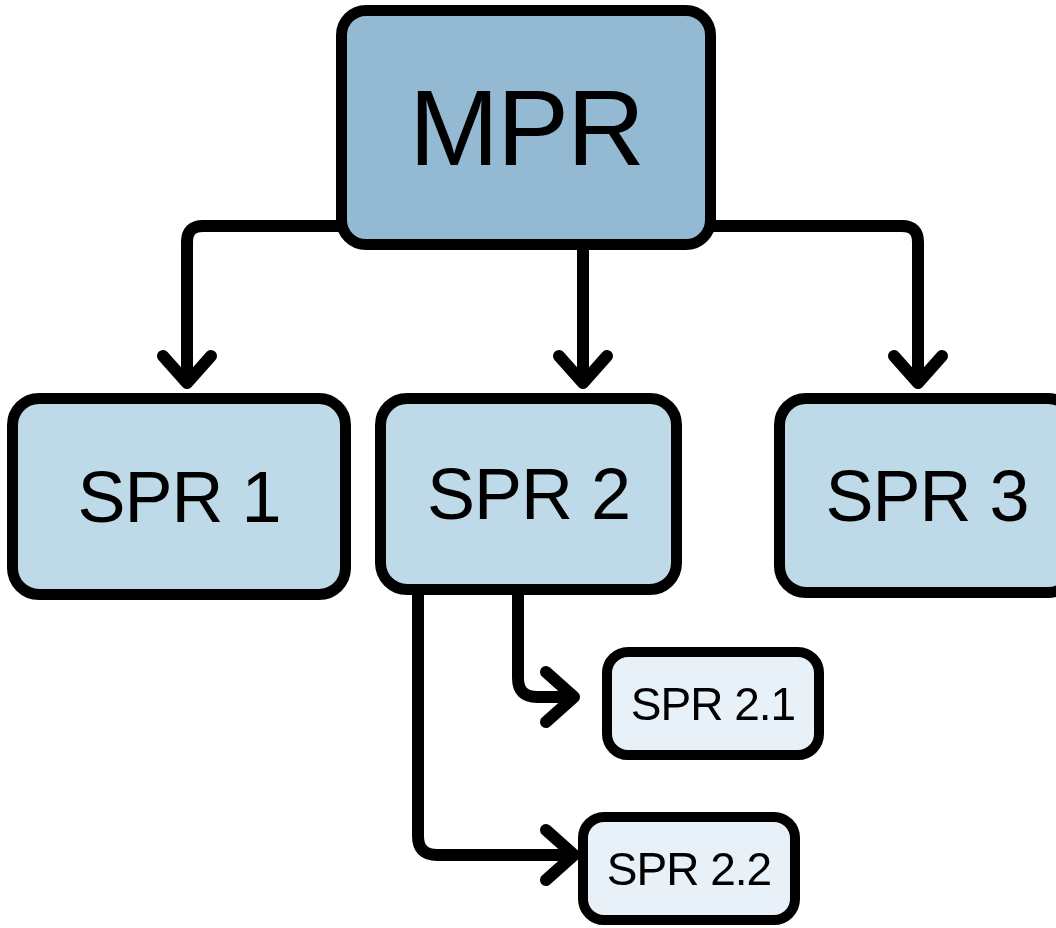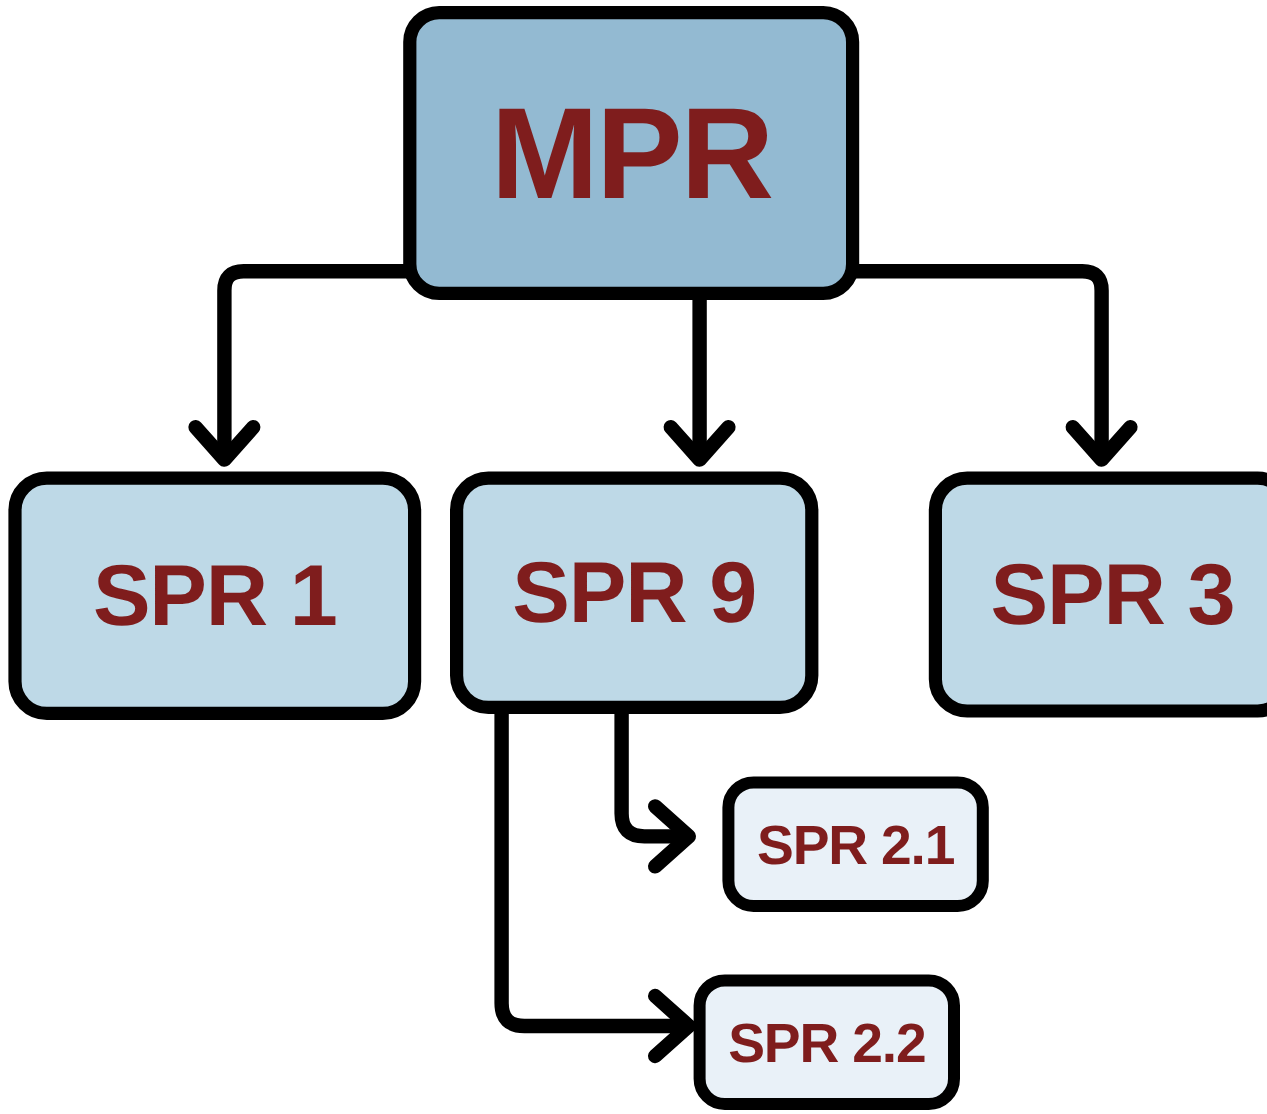--- a/index.html
+++ b/index.html
@@ -31,22 +31,22 @@
     stroke-linejoin: round;
   }
   .node {
     position: absolute;
     z-index: 2;
     box-sizing: border-box;
     border: 11px solid #000000;
     display: flex;
     align-items: center;
     justify-content: center;
-    color: #7f1d1d;
-    font-weight: 700;
+    color: #000000;
+    font-weight: 400;
     letter-spacing: -1px;
     white-space: nowrap;
   }
   #node-mpr {
     left: 336px; top: 5px; width: 380px; height: 245px;
     border-radius: 30px;
     font-size: 108px;
     letter-spacing: -2px;
   }
   #node-spr1 {
@@ -109,21 +109,21 @@
     <g>
       <path d="M 418 592 L 418 836 Q 418 855 437 855 L 570 855"></path>
       <path d="M 546 830 L 574 855 L 546 880"></path>
     </g>
   </svg>
 
   <div class="node" id="node-mpr" style="background-color: rgb(147, 186, 210);">MPR</div>
 
   <div class="node" id="node-spr1" style="background-color: rgb(190, 217, 231);">SPR 1</div>
 
-  <div class="node" id="node-spr2" style="background-color: rgb(190, 217, 231);">SPR 9</div>
+  <div class="node" id="node-spr2" style="background-color: rgb(190, 217, 231);">SPR 2</div>
 
   <div class="node" id="node-spr3" style="background-color: rgb(190, 217, 231);">SPR 3</div>
 
   <div class="node" id="node-spr21" style="background-color: rgb(233, 241, 248);">SPR 2.1</div>
 
   <div class="node" id="node-spr22" style="background-color: rgb(233, 241, 248); text-align: center;">SPR 2.2</div>
 
 </div>
 
 </body></html>

